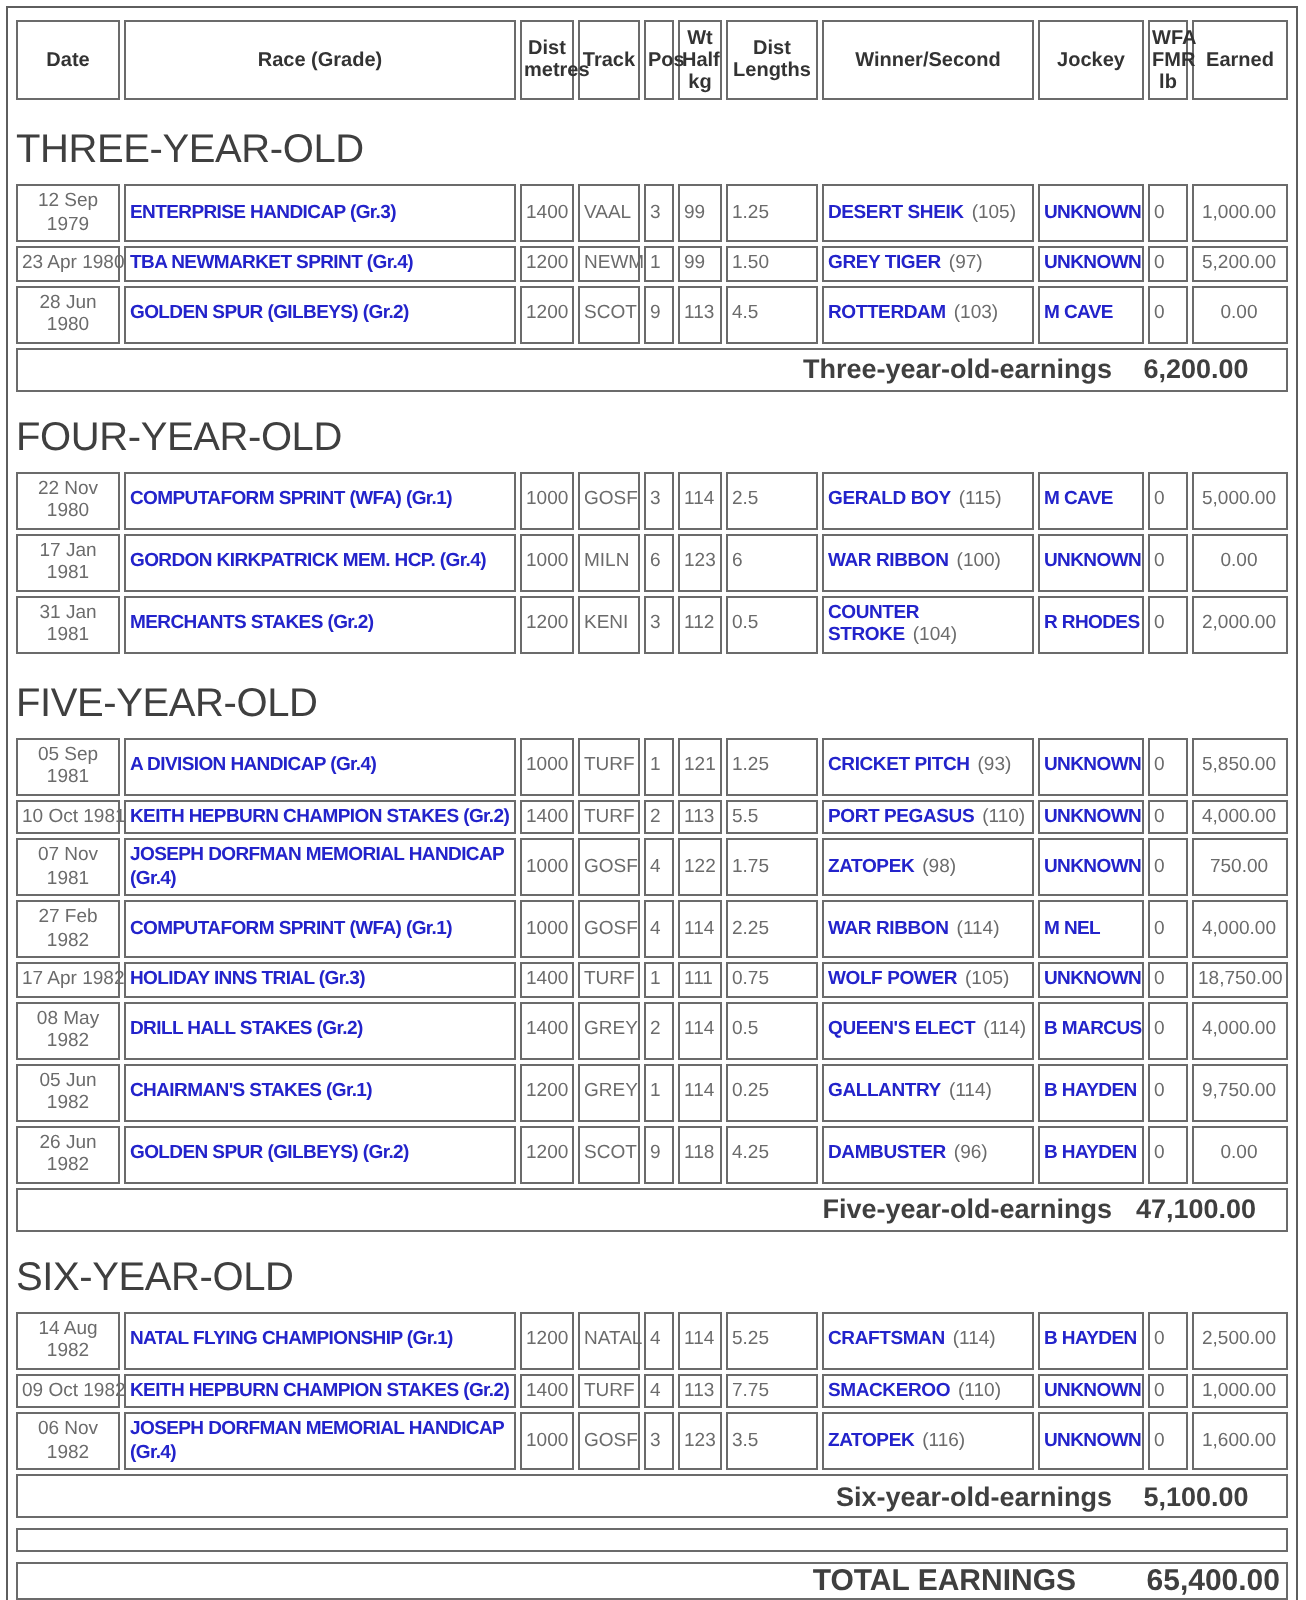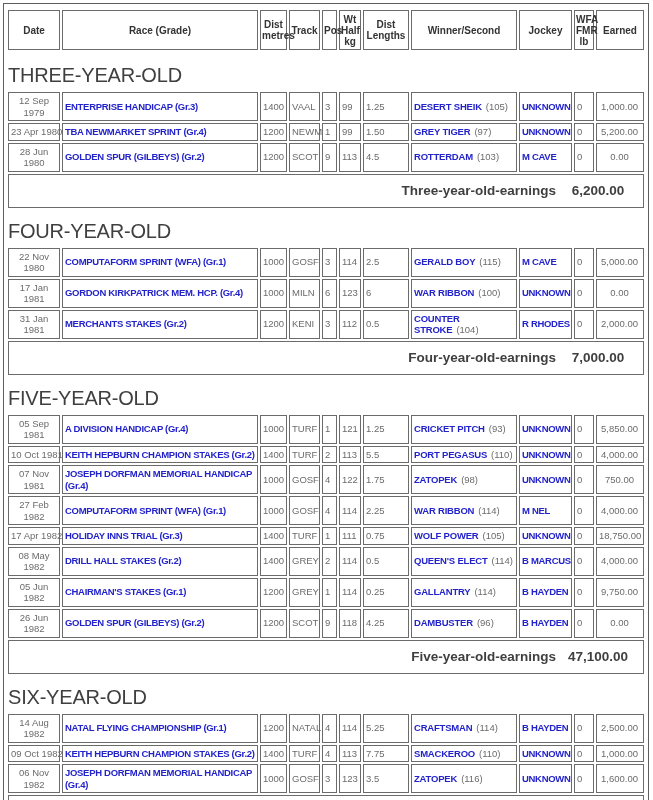--- a/index.html
+++ b/index.html
@@ -67,21 +67,21 @@
   }
   .boxrow{
     box-sizing:border-box;
     border:1px solid #6b6b6b;
     margin:0 2px;
     display:flex;
     justify-content:flex-end;
     align-items:center;
     background:#fff;
   }
-  .subtotal{height:34px;font-size:13.5px;font-weight:bold;color:#3f3f3f;}
+  .subtotal{height:22px;font-size:13.5px;font-weight:bold;color:#3f3f3f;}
   .subtotal .val{width:84px;text-align:center;padding-right:3px;}
   .spacer{height:12px;margin-top:5px;}
   .total{height:19px;margin-top:5px;font-size:15px;font-weight:bold;color:#3f3f3f;}
   .total .val{width:102px;text-align:right;padding-right:3px;}
 </style>
 </head>
 <body>
 
 <div class="outer">
 
@@ -247,24 +247,20 @@
     <td class="num">3</td>
     <td class="num">112</td>
     <td class="num">0.5</td>
     <td class="win"><span class="lnk win-lnk">COUNTER STROKE</span><span class="win-num">(104)</span></td>
     <td class="jockey"><span class="lnk">R RHODES</span></td>
     <td class="num">0</td>
     <td class="earned">2,000.00</td>
   </tr>
 </tbody>
     </table>
-    <div class="boxrow subtotal">
-      <span class="lbl">Four-year-old-earnings</span>
-      <span class="val">7,000.00</span>
-    </div>
   </div>
 
   <div class="section">
     <div class="section-title">FIVE-YEAR-OLD</div>
     <table class="data-table">
       <colgroup>
         <col class="c-date">
             <col class="c-race">
             <col class="c-dist">
             <col class="c-track">

